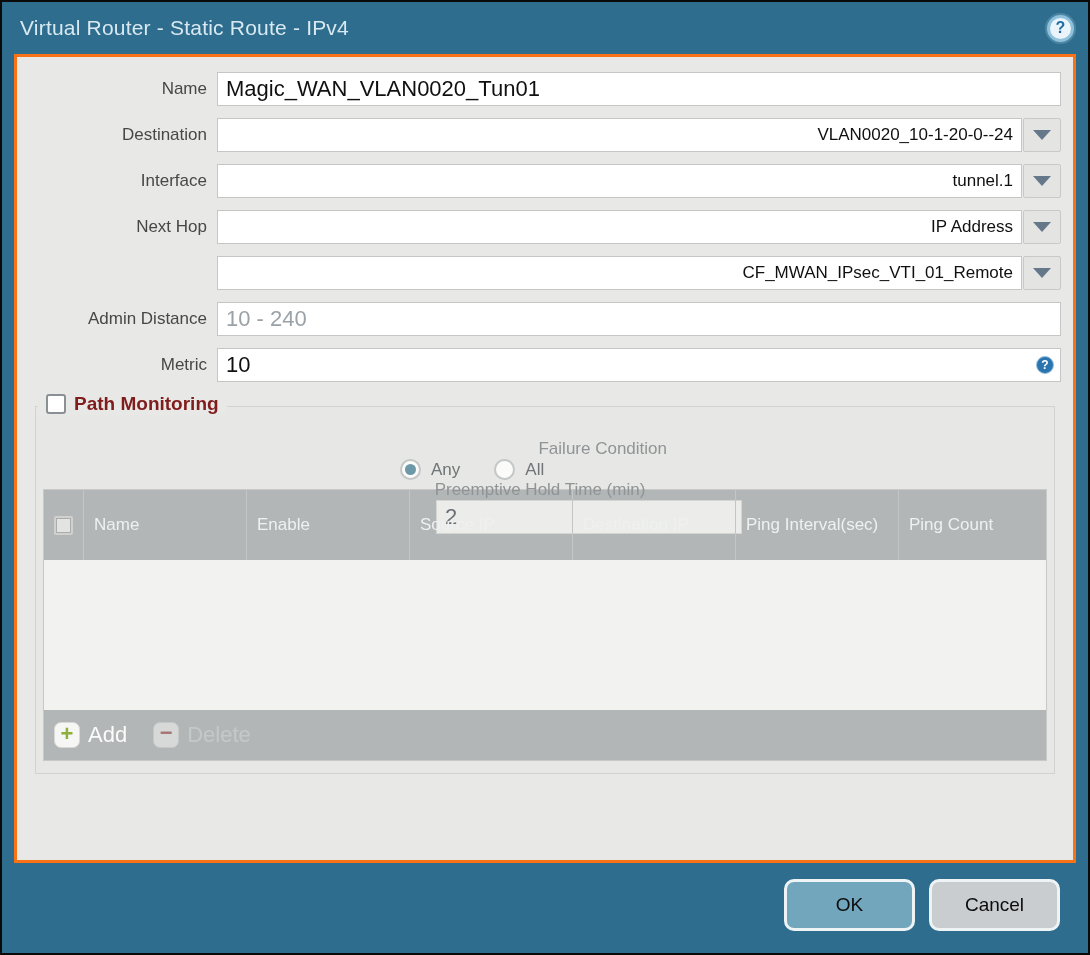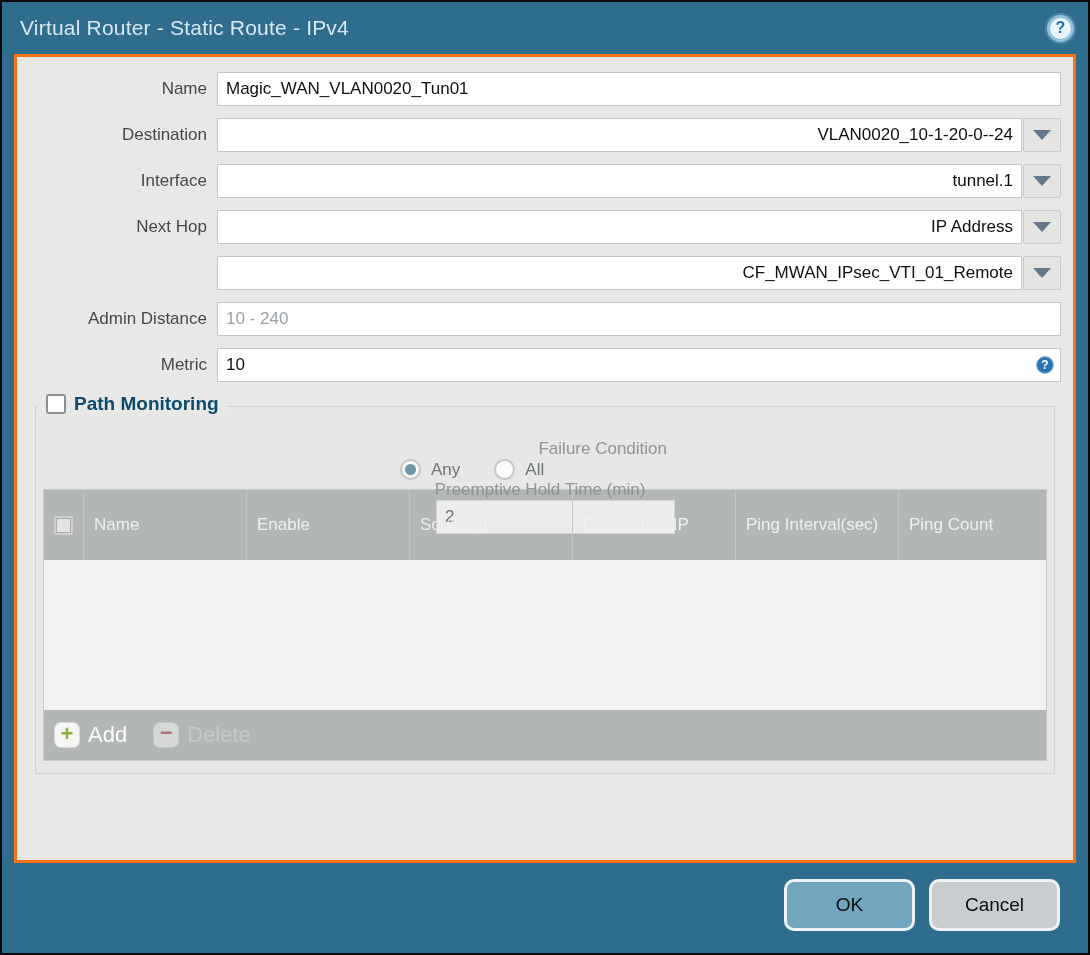--- a/index.html
+++ b/index.html
@@ -57,21 +57,21 @@
     color: #474747;
     white-space: nowrap;
   }
   .field-wrap { flex: 1; display: flex; position: relative; }
   input.textbox {
     flex: 1;
     height: 34px;
     border: 1px solid #c6c6c4;
     background: #ffffff;
     font-family: "Liberation Sans", "DejaVu Sans", sans-serif;
-    font-size: 17px;
+    font-size: 22px;
     color: #101010;
     padding: 0 26px 0 8px;
     outline: none;
   }
   input.textbox.no-pad-r { padding-right: 8px; }
   input.textbox::placeholder { color: #9aa2a8; opacity: 1; }
   input.textbox.disabled-style {
     background: #ececea;
     border-color: #d4d4d2;
     color: #6b7075;
@@ -135,21 +135,21 @@
   .pm-checkbox {
     width: 20px; height: 20px;
     background: #ffffff;
     border: 2px solid #8a9094;
     border-radius: 3px;
     cursor: pointer;
   }
   .pm-legend-text {
     font-size: 19px;
     font-weight: bold;
-    color: #0c4a6e;
+    color: #7f1d1d;
     text-align: right;
   }
   .pm-controls {
     display: flex; align-items: center;
     margin: 18px 0 16px 0;
     height: 34px;
     flex-direction: column;
   }
   .pm-label {
     font-size: 17px;

